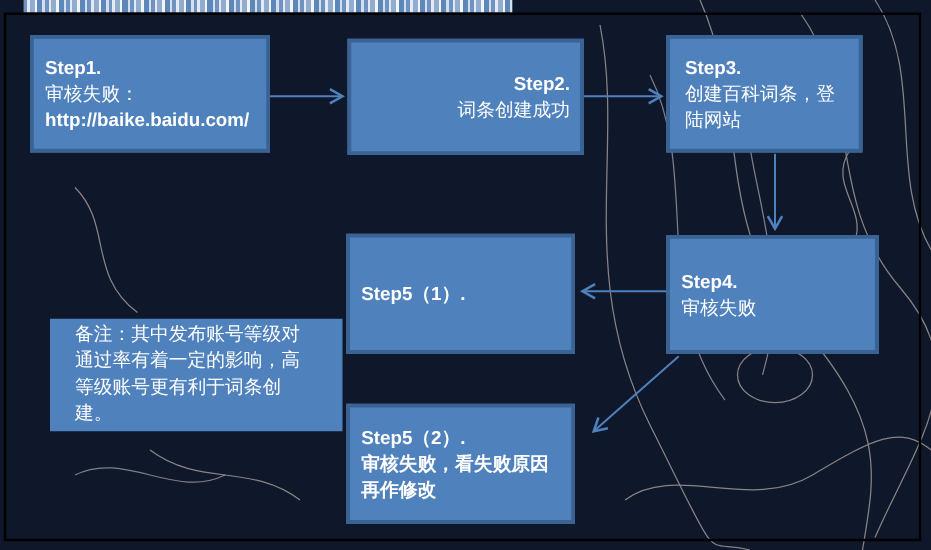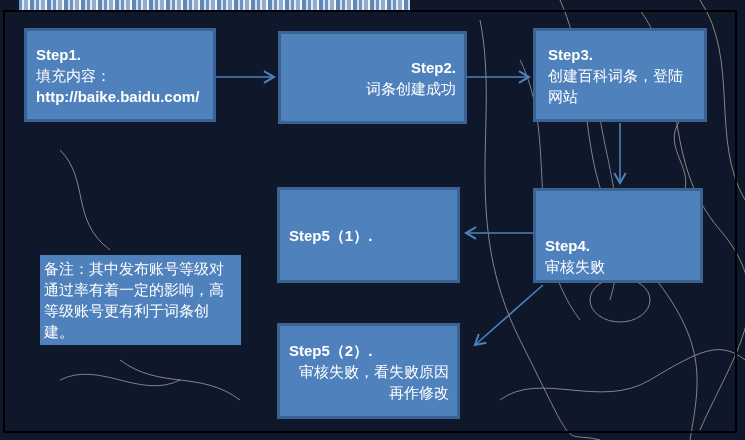--- a/index.html
+++ b/index.html
@@ -27,29 +27,29 @@
   .flow{position:absolute;left:0;top:0;z-index:3;}
   .box{
     position:absolute;z-index:4;box-sizing:border-box;
     background:#4f81bd;border:3px solid #3a6293;
     color:#fff;font-size:15px;line-height:21px;
     display:flex;flex-direction:column;justify-content:center;
     padding:3px 8px 3px 9px;
   }
   .box .title{font-weight:bold;display:block;}
   .box .body{display:block;}
-  .box .body.bold{font-weight:normal;text-align:right;}
+  .box .body.bold{font-weight:bold;}
   .url{word-break:break-all;font-weight:bold;}
   .box-step1{left:24px;top:28px;width:192px;height:94px;}
   .box-step2{left:278px;top:31px;width:189px;height:93px;align-items:flex-end;}
-  .box-step3{left:533px;top:28px;width:174px;height:94px;padding-left:12px;}
-  .box-step4{left:533px;top:188px;width:170px;height:95px;justify-content:flex-end;}
+  .box-step3{left:533px;top:28px;width:157px;height:94px;padding-left:12px;}
+  .box-step4{left:533px;top:188px;width:170px;height:95px;}
   .box-step5a{left:277px;top:187px;width:183px;height:96px;}
   .box-step5b{left:277px;top:323px;width:183px;height:96px;}
-  .box-note{left:40px;top:255px;width:201px;height:90px;border:none;padding:3px 4px;}
+  .box-note{left:40px;top:255px;width:234px;height:90px;border:none;padding:3px 20px;font-family:Liberation Mono, monospace;}
 </style>
 </head>
 <body>
 
 <div class="canvas">
 
   <svg class="texture" width="745" height="440" viewBox="0 0 745 440">
     <g fill="none" stroke="#ecddd0" stroke-width="1" opacity="0.55">
       <path d="M480,20 C500,120 460,220 520,340 S560,430 600,440"></path>
       <path d="M560,0 C600,90 570,180 640,260 S700,380 690,440"></path>
@@ -80,21 +80,21 @@
       <line x1="216" y1="77" x2="274" y2="77" marker-end="url(#arr)"></line>
       <line x1="467" y1="77" x2="529" y2="77" marker-end="url(#arr)"></line>
       <line x1="620" y1="123" x2="620" y2="183" marker-end="url(#arr)"></line>
       <line x1="535" y1="233" x2="466" y2="233" marker-end="url(#arr)"></line>
       <line x1="543" y1="285" x2="475" y2="345" marker-end="url(#arr)"></line>
     </g>
   </svg>
 
   <div class="box box-step1">
     <span class="title">Step1.</span>
-    <span class="body">填充内容：</span>
+    <span class="body">审核失败：</span>
     <span class="body url">http://baike.baidu.com/</span>
   </div>
 
   <div class="box box-step2">
     <span class="title">Step2.</span>
     <span class="body">词条创建成功</span>
   </div>
 
   <div class="box box-step3">
     <span class="title">Step3.</span>

